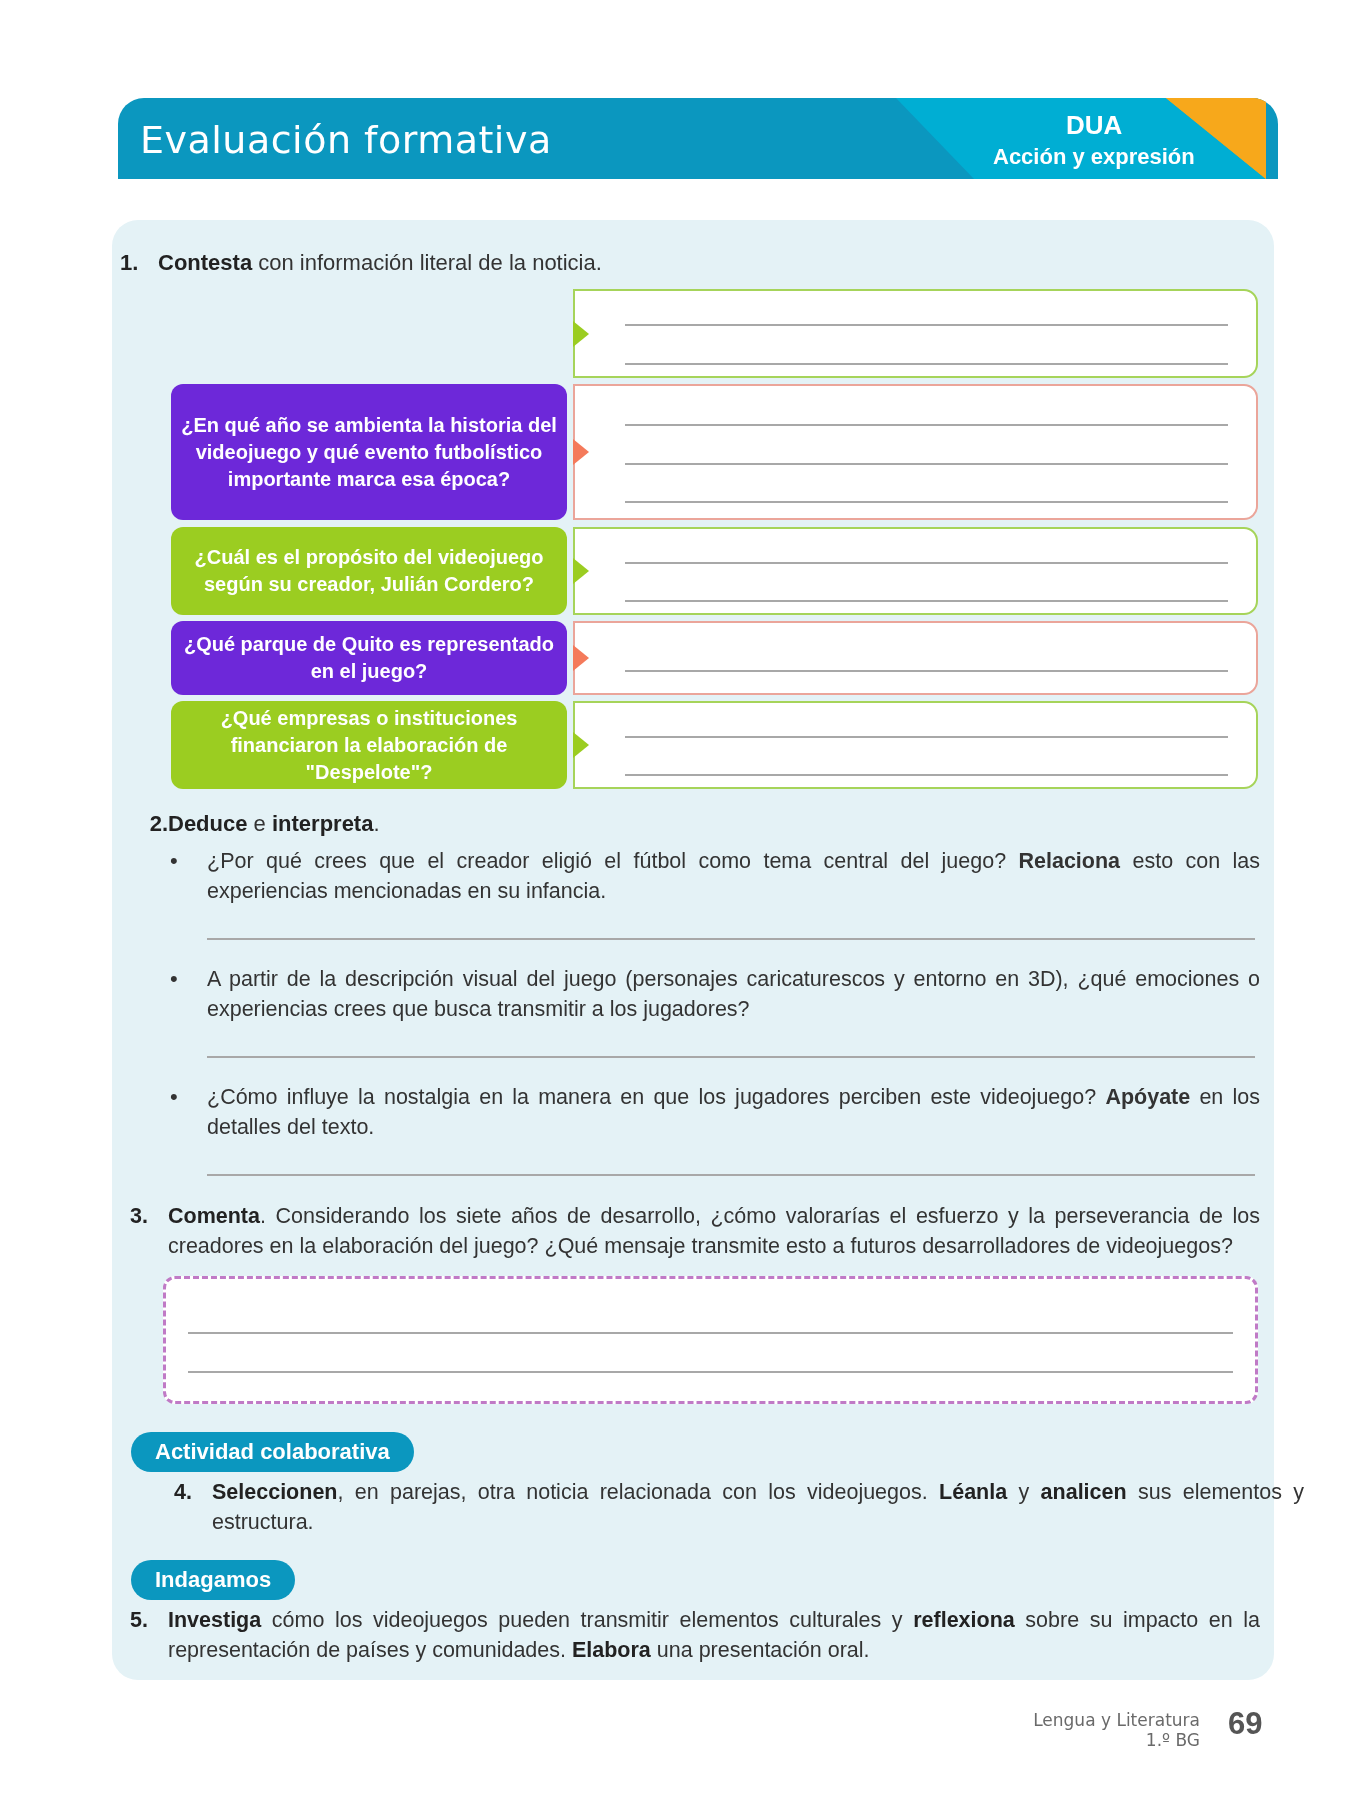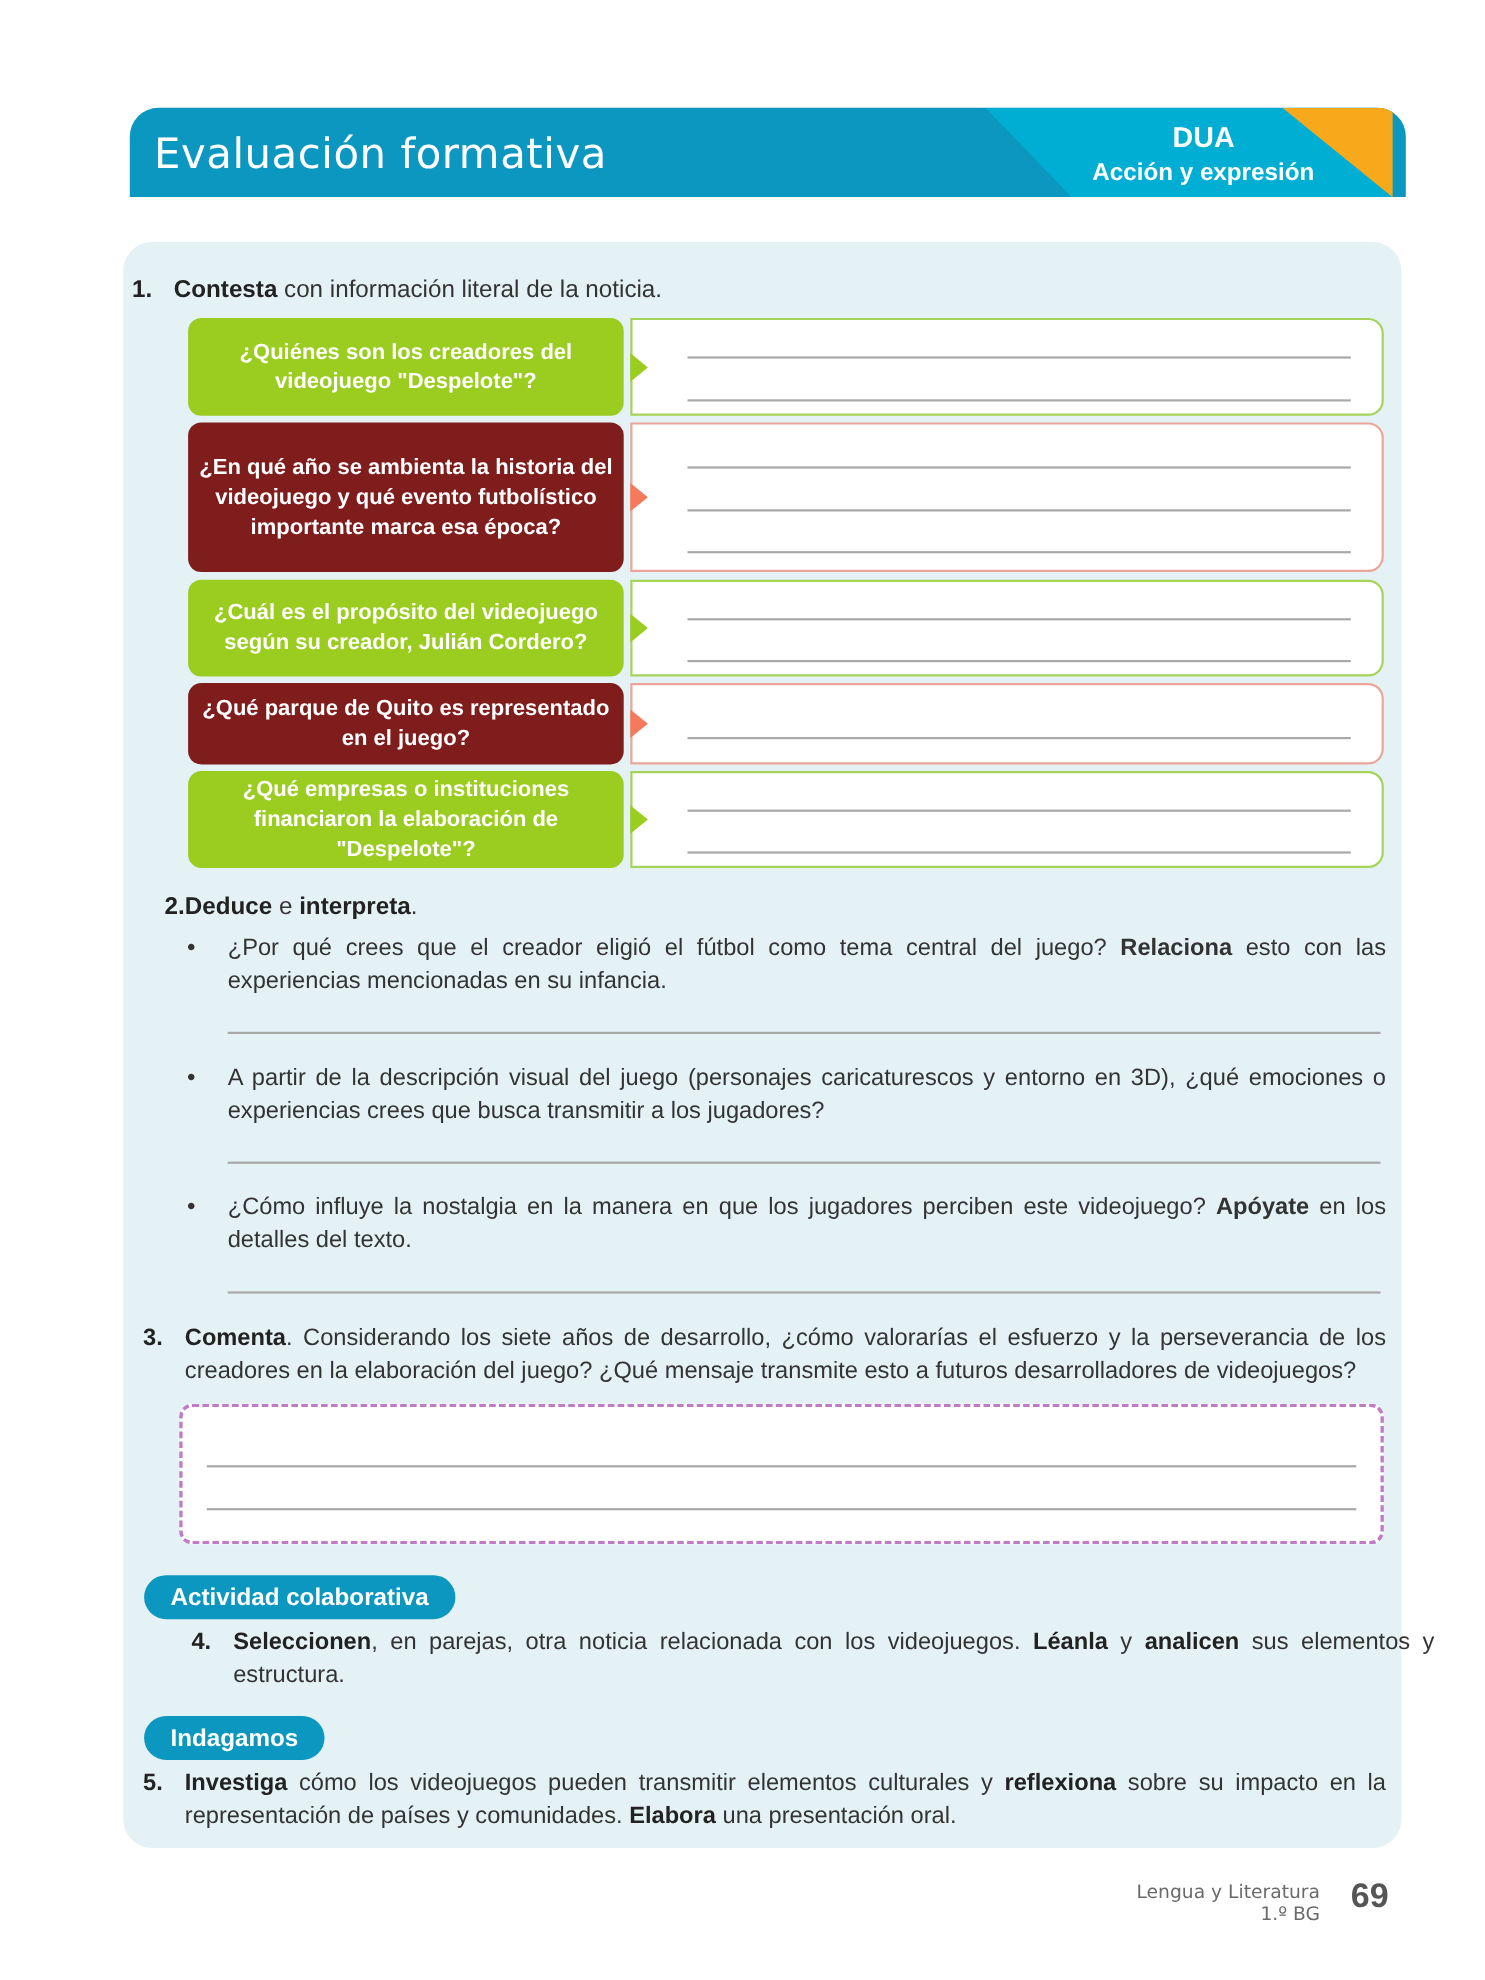--- a/index.html
+++ b/index.html
@@ -18,21 +18,21 @@
   .panel { position: absolute; left: 112px; top: 220px; width: 1162px; height: 1460px; background: #e4f2f6; border-radius: 26px; }
 
   .q-head { position: absolute; font-size: 22px; color: #333; line-height: 30px; }
   .q-head b { color: #222; }
   .q-num { font-weight: bold; color: #222; display: inline-block; width: 38px; }
 
   
   .qrow { position: absolute; left: 171px; width: 1087px; }
   .qlabel { position: absolute; left: 0; top: 0; width: 396px; height: 100%; border-radius: 12px; color: #ffffff; font-weight: bold; font-size: 20px; line-height: 27px; text-align: center; display: flex; align-items: center; justify-content: center; padding: 0 10px; }
   .qlabel.green { background: #9bcd21; }
-  .qlabel.red { background: #7f1d1d; }
+  .qlabel.red { background: #6d28d9; }
   .qanswer { position: absolute; left: 402px; right: 0; top: 0; height: 100%; background: #ffffff; border-radius: 0 14px 14px 0; border: 2px solid #a6d45a; }
   .qanswer.red { border-color: #eba59a; }
   .qarrow { position: absolute; left: 402px; top: 50%; width: 0; height: 0; margin-top: -13px; border-top: 13px solid transparent; border-bottom: 13px solid transparent; border-left: 16px solid #9bcd21; }
   .qarrow.red { border-left-color: #f47a5b; }
   .aline { position: absolute; left: 50px; right: 28px; height: 2px; background: #a8a8a8; }
 
   .bullet-item { position: absolute; left: 170px; width: 1090px; font-size: 21.5px; line-height: 30px; color: #333; }
   .bullet-dot { position: absolute; left: 0; top: 0; font-size: 22px; }
   .bullet-text { position: absolute; left: 37px; right: 0; top: 0; text-align: justify; }
   .wline { position: absolute; left: 207px; width: 1048px; height: 2px; background: #a8a8a8; }
@@ -60,21 +60,20 @@
   </div>
 </div>
 
 <div class="panel"></div>
 
 <div class="q-head" style="left:120px; top:248px;">
   <span class="q-num">1.</span><b>Contesta</b><span> con información literal de la noticia.</span>
 </div>
 
 <div class="qrow" style="top:289px; height:89px;">
-  <div class="qlabel green">¿Quiénes son los creadores del videojuego "Despelote"?</div>
   <div class="qanswer">
     <div class="aline" style="top:33px;"></div>
     <div class="aline" style="top:72px;"></div>
   </div>
   <div class="qarrow"></div>
 </div>
 
 <div class="qrow" style="top:384px; height:136px;">
   <div class="qlabel red">¿En qué año se ambienta la historia del videojuego y qué evento futbolístico importante marca esa época?</div>
   <div class="qanswer red">

